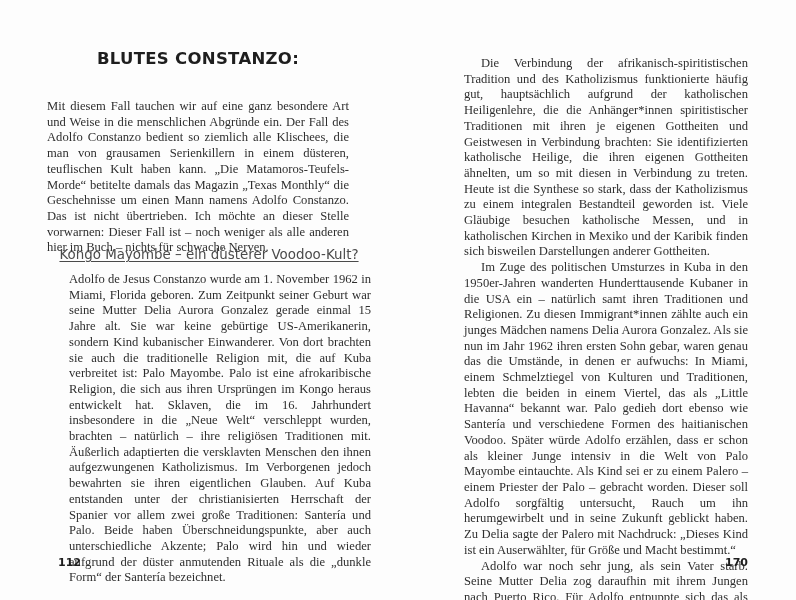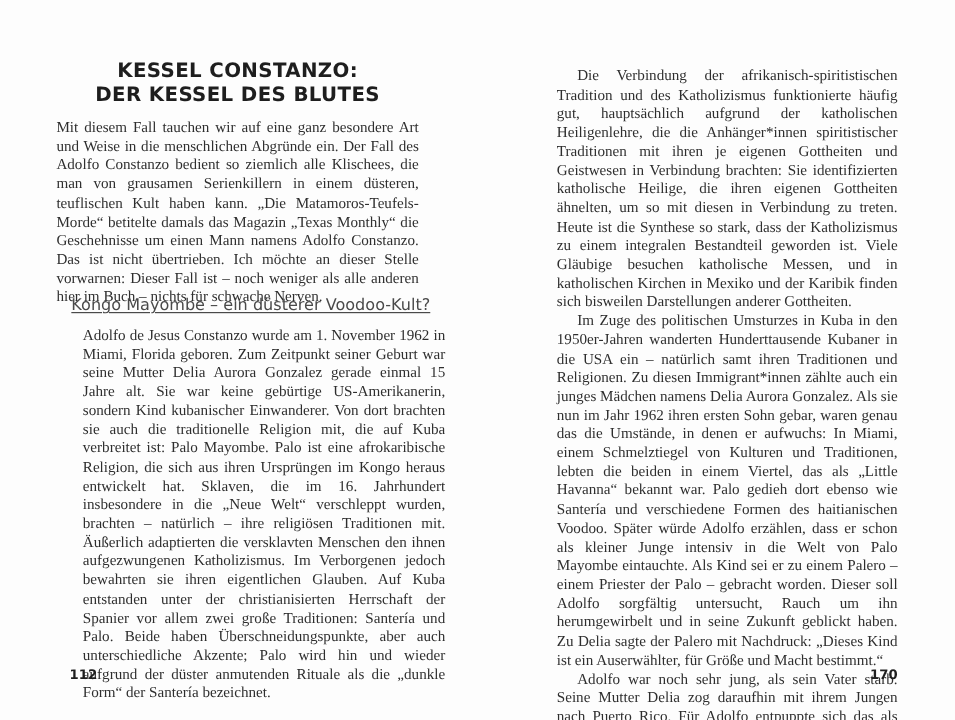--- a/index.html
+++ b/index.html
@@ -68,22 +68,21 @@
     color: #1e1e1e;
   }
   .left .page-number { left: 58px; }
   .right .page-number { right: 48px; }
 </style>
 </head>
 <body>
 
 <div class="page left">
   <h1 class="chapter-title">
-    <span>KESSEL CONSTANZO:</span>
-    <span>DER KESSEL DES BLUTES</span>
+    <span>BLUTES CONSTANZO:</span>
   </h1>
   <p class="body-text intro">Mit diesem Fall tauchen wir auf eine ganz besondere Art und Weise in die menschlichen Abgründe ein. Der Fall des Adolfo Constanzo bedient so ziemlich alle Klischees, die man von grausamen Serienkillern in einem düsteren, teuflischen Kult haben kann. „Die Matamoros-Teufels-Morde“ betitelte damals das Magazin „Texas Monthly“ die Geschehnisse um einen Mann namens Adolfo Constanzo. Das ist nicht übertrieben. Ich möchte an dieser Stelle vorwarnen: Dieser Fall ist – noch weniger als alle anderen hier im Buch – nichts für schwache Nerven.</p>
   <h2 class="section-heading">Kongo Mayombe – ein düsterer Voodoo-Kult?</h2>
   <p class="body-text section-body">Adolfo de Jesus Constanzo wurde am 1. November 1962 in Miami, Florida geboren. Zum Zeitpunkt seiner Geburt war seine Mutter Delia Aurora Gonzalez gerade einmal 15 Jahre alt. Sie war keine gebürtige US-Amerikanerin, sondern Kind kubanischer Einwanderer. Von dort brachten sie auch die traditionelle Religion mit, die auf Kuba verbreitet ist: Palo Mayombe. Palo ist eine afrokaribische Religion, die sich aus ihren Ursprüngen im Kongo heraus entwickelt hat. Sklaven, die im 16. Jahrhundert insbesondere in die „Neue Welt“ verschleppt wurden, brachten – natürlich – ihre religiösen Traditionen mit. Äußerlich adaptierten die versklavten Menschen den ihnen aufgezwungenen Katholizismus. Im Verborgenen jedoch bewahrten sie ihren eigentlichen Glauben. Auf Kuba entstanden unter der christianisierten Herrschaft der Spanier vor allem zwei große Traditionen: Santería und Palo. Beide haben Überschneidungspunkte, aber auch unterschiedliche Akzente; Palo wird hin und wieder aufgrund der düster anmutenden Rituale als die „dunkle Form“ der Santería bezeichnet.</p>
   <div class="page-number">112</div>
 </div>
 
 <div class="page right">
   <div class="col">
     <p class="body-text indent">Die Verbindung der afrikanisch-spiritistischen Tradition und des Katholizismus funktionierte häufig gut, hauptsächlich aufgrund der katholischen Heiligenlehre, die die Anhänger*innen spiritistischer Traditionen mit ihren je eigenen Gottheiten und Geistwesen in Verbindung brachten: Sie identifizierten katholische Heilige, die ihren eigenen Gottheiten ähnelten, um so mit diesen in Verbindung zu treten. Heute ist die Synthese so stark, dass der Katholizismus zu einem integralen Bestandteil geworden ist. Viele Gläubige besuchen katholische Messen, und in katholischen Kirchen in Mexiko und der Karibik finden sich bisweilen Darstellungen anderer Gottheiten.</p>

